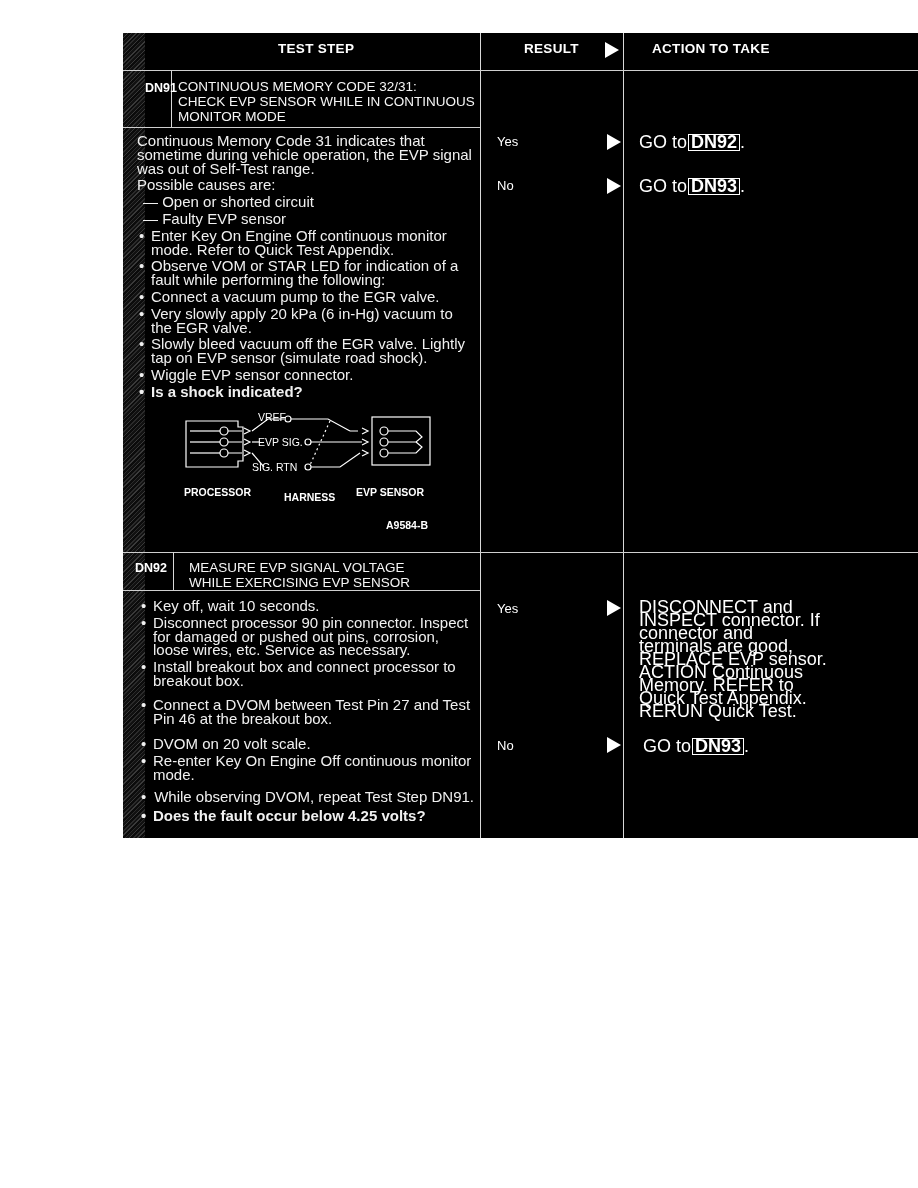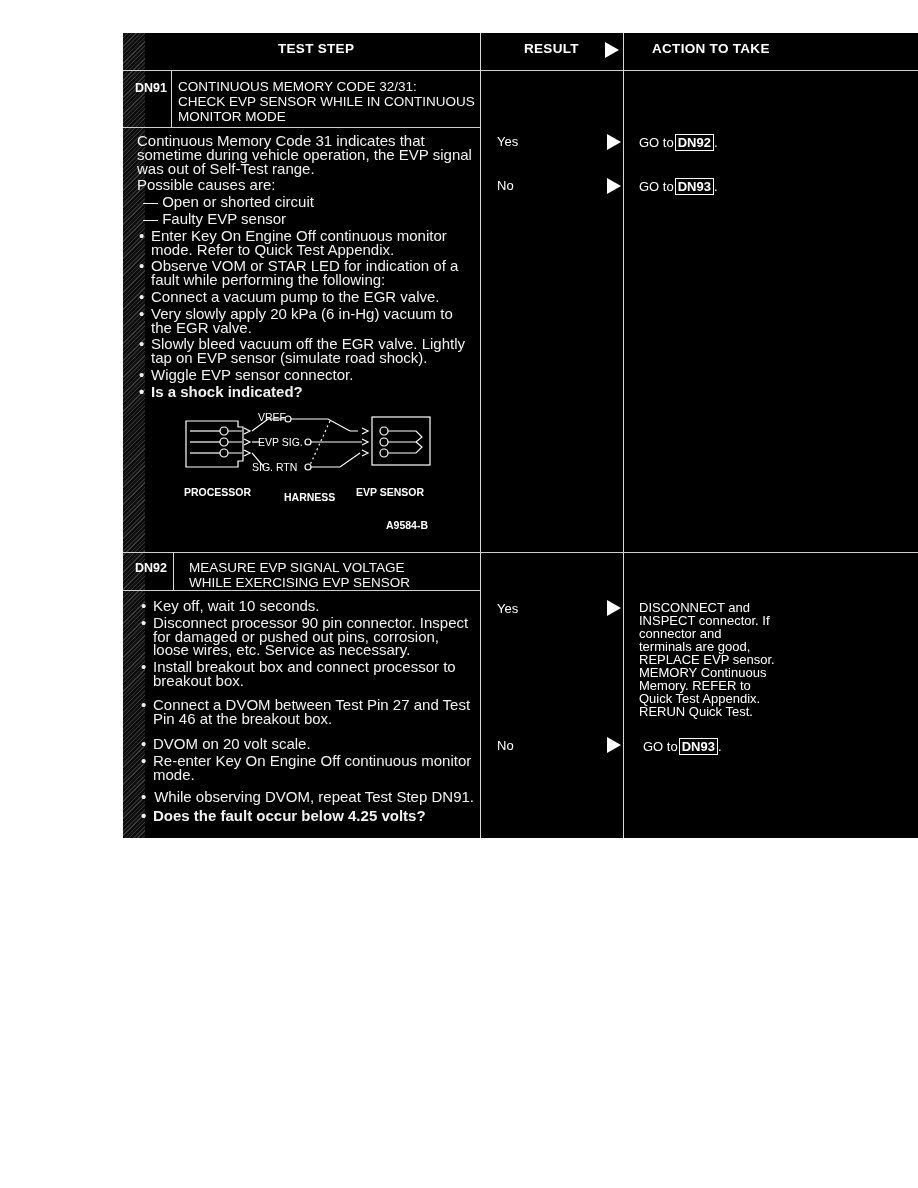--- a/index.html
+++ b/index.html
@@ -17,21 +17,21 @@
          border-bottom: 8px solid transparent; border-left: 14px solid #fff; }
   .code { position: absolute; font-weight: bold; font-size: 12.5px; color: #fff; }
   .title { position: absolute; font-size: 13.5px; line-height: 15px; text-transform: uppercase; color: #f5f5f5; }
   .body { position: absolute; font-size: 15px; line-height: 13.8px; color: #f0f0f0; }
   .body p { margin: 0 0 3px 0; }
   .bul { position: relative; padding-left: 14px; margin: 0 0 3px 0; }
   .bul::before { content: "\2022"; position: absolute; left: 2px; top: 0; }
   .dash { padding-left: 6px; margin: 0 0 3px 0; }
   .bold { font-weight: bold; }
   .res { position: absolute; font-size: 13px; color: #fff; }
-  .act { position: absolute; font-size: 13px; color: #fff; line-height: 13px; }
+  .act { position: absolute; font-size: 18px; color: #fff; line-height: 13px; }
   .ref { display: inline-block; border: 1px solid #fff; padding: 1px 2px; font-weight: bold; margin-left: 1px; }
   .diagram { position: absolute; left: 57px; top: 376px; width: 270px; height: 130px; }
   .dlabel { position: absolute; font-size: 10.5px; font-weight: bold; color: #fff; white-space: nowrap; text-align: center; }
   .wlabel { position: absolute; font-size: 10.5px; color: #fff; white-space: nowrap; }
 </style>
 </head>
 <body>
 
 <div class="sheet">
   <div class="grain"></div>
@@ -43,21 +43,21 @@
   <div class="hline" style="left:0; right:0; top:519px;"></div>
   <div class="hline" style="left:0; width:357px; top:557px;"></div>
   <div class="vline" style="left:48px; top:37px; bottom:auto; height:57px;"></div>
   <div class="vline" style="left:50px; top:519px; bottom:auto; height:38px;"></div>
 
   <div class="hdr" style="left:155px;">TEST STEP</div>
   <div class="hdr" style="left:401px;">RESULT</div>
   <div class="tri" style="left:482px; top:9px;"></div>
   <div class="hdr" style="left:529px;">ACTION TO TAKE</div>
 
-  <div class="code" style="left:12px; top:48px;text-align:right;">DN91</div>
+  <div class="code" style="left:22px; top:48px;text-align:right;">DN91</div>
   <div class="title" style="left:55px; top:46px;">
     <div>CONTINUOUS MEMORY CODE 32/31:</div>
     <div>CHECK EVP SENSOR WHILE IN CONTINUOUS</div>
     <div>MONITOR MODE</div>
   </div>
 
   <div class="body" style="left:14px; top:101px; width:335px;">
     <p>Continuous Memory Code 31 indicates that sometime during vehicle operation, the EVP signal was out of Self-Test range.</p>
     <p>Possible causes are:</p>
     <p class="dash">— <span>Open or shorted circuit</span></p>
@@ -144,21 +144,21 @@
   </div>
 
   <div class="res" style="left:374px; top:568px;">Yes</div>
   <div class="tri" style="left:484px; top:567px;"></div>
   <div class="act" style="left:516px; top:568px;">
     <div>DISCONNECT and</div>
     <div>INSPECT connector. If</div>
     <div>connector and</div>
     <div>terminals are good,</div>
     <div>REPLACE EVP sensor.</div>
-    <div>MEMORY Continuous</div>
+    <div>ACTION Continuous</div>
     <div>Memory. REFER to</div>
     <div>Quick Test Appendix.</div>
     <div>RERUN Quick Test.</div>
   </div>
 
   <div class="res" style="left:374px; top:705px;">No</div>
   <div class="tri" style="left:484px; top:704px;"></div>
   <div class="act" style="left:520px; top:705px;">
     <span>GO to</span><span class="ref">DN93</span><span>.</span>
   </div>

